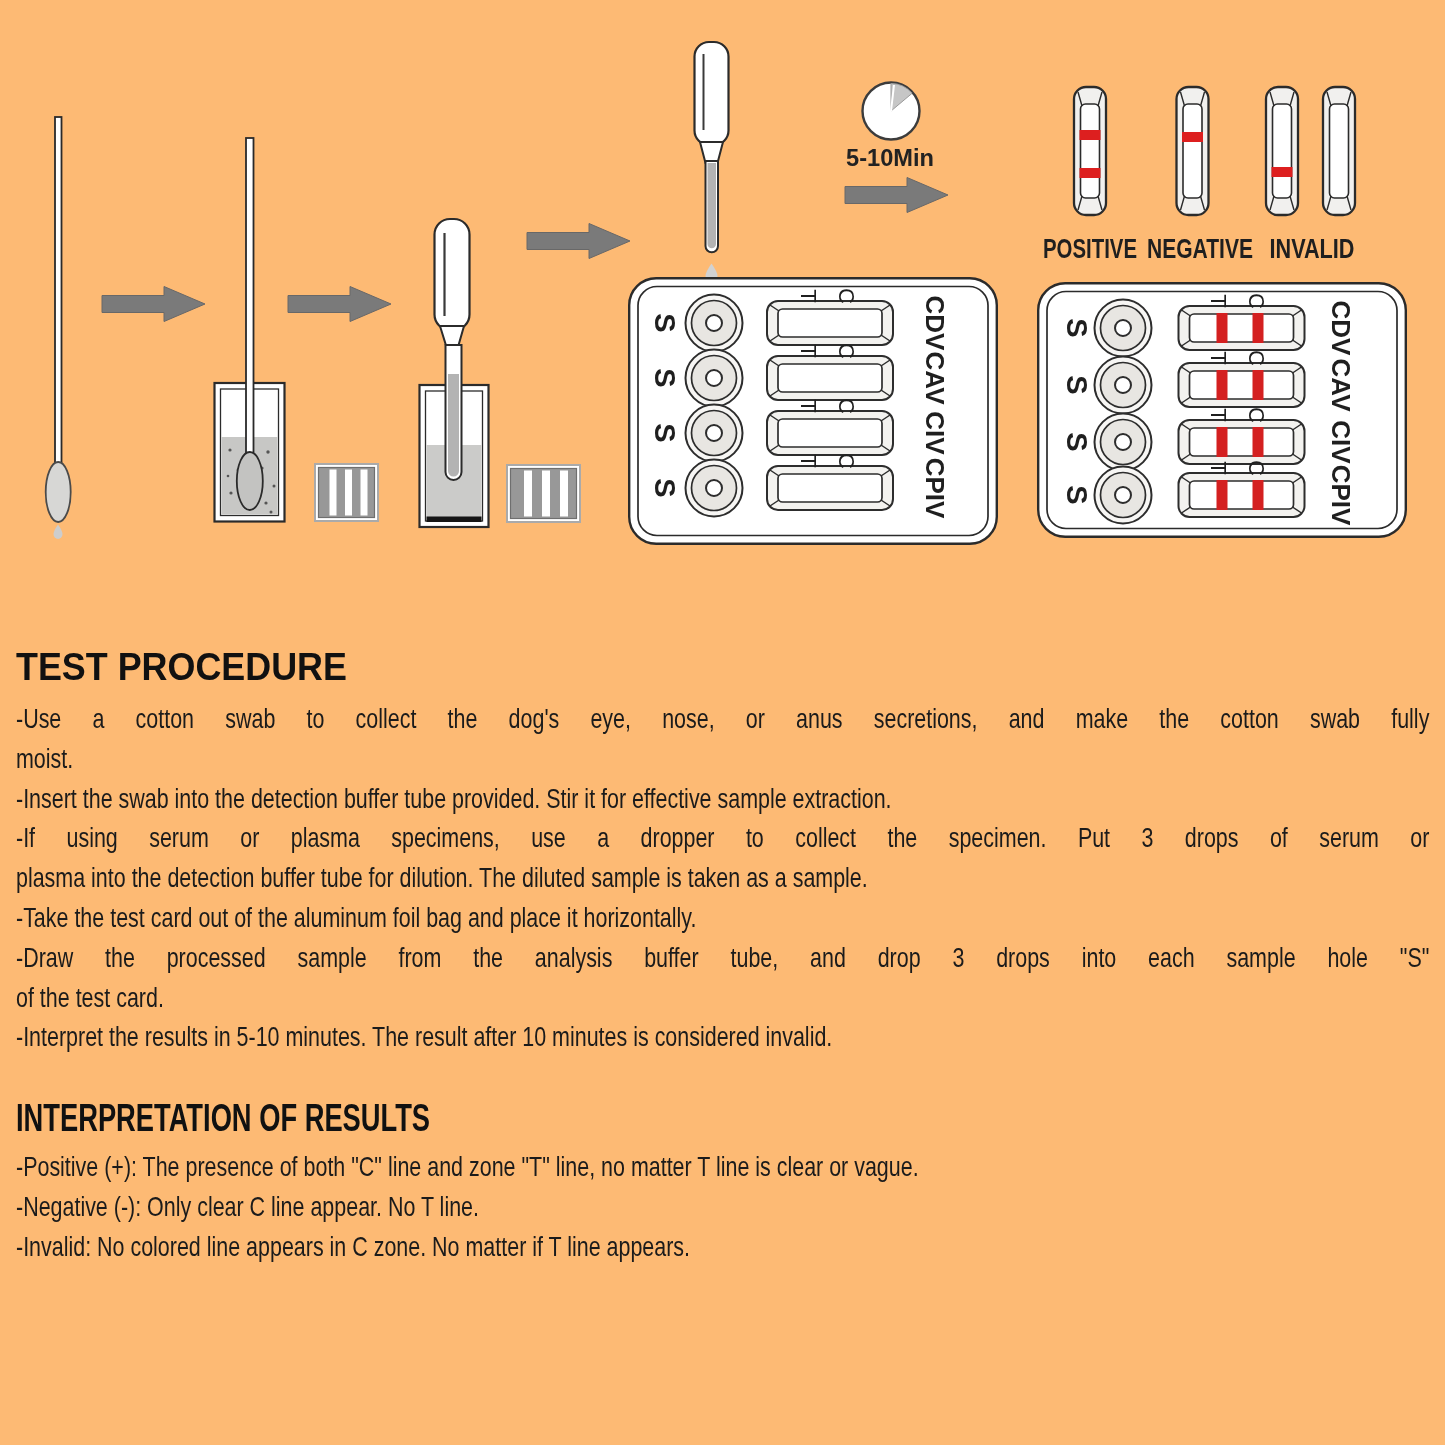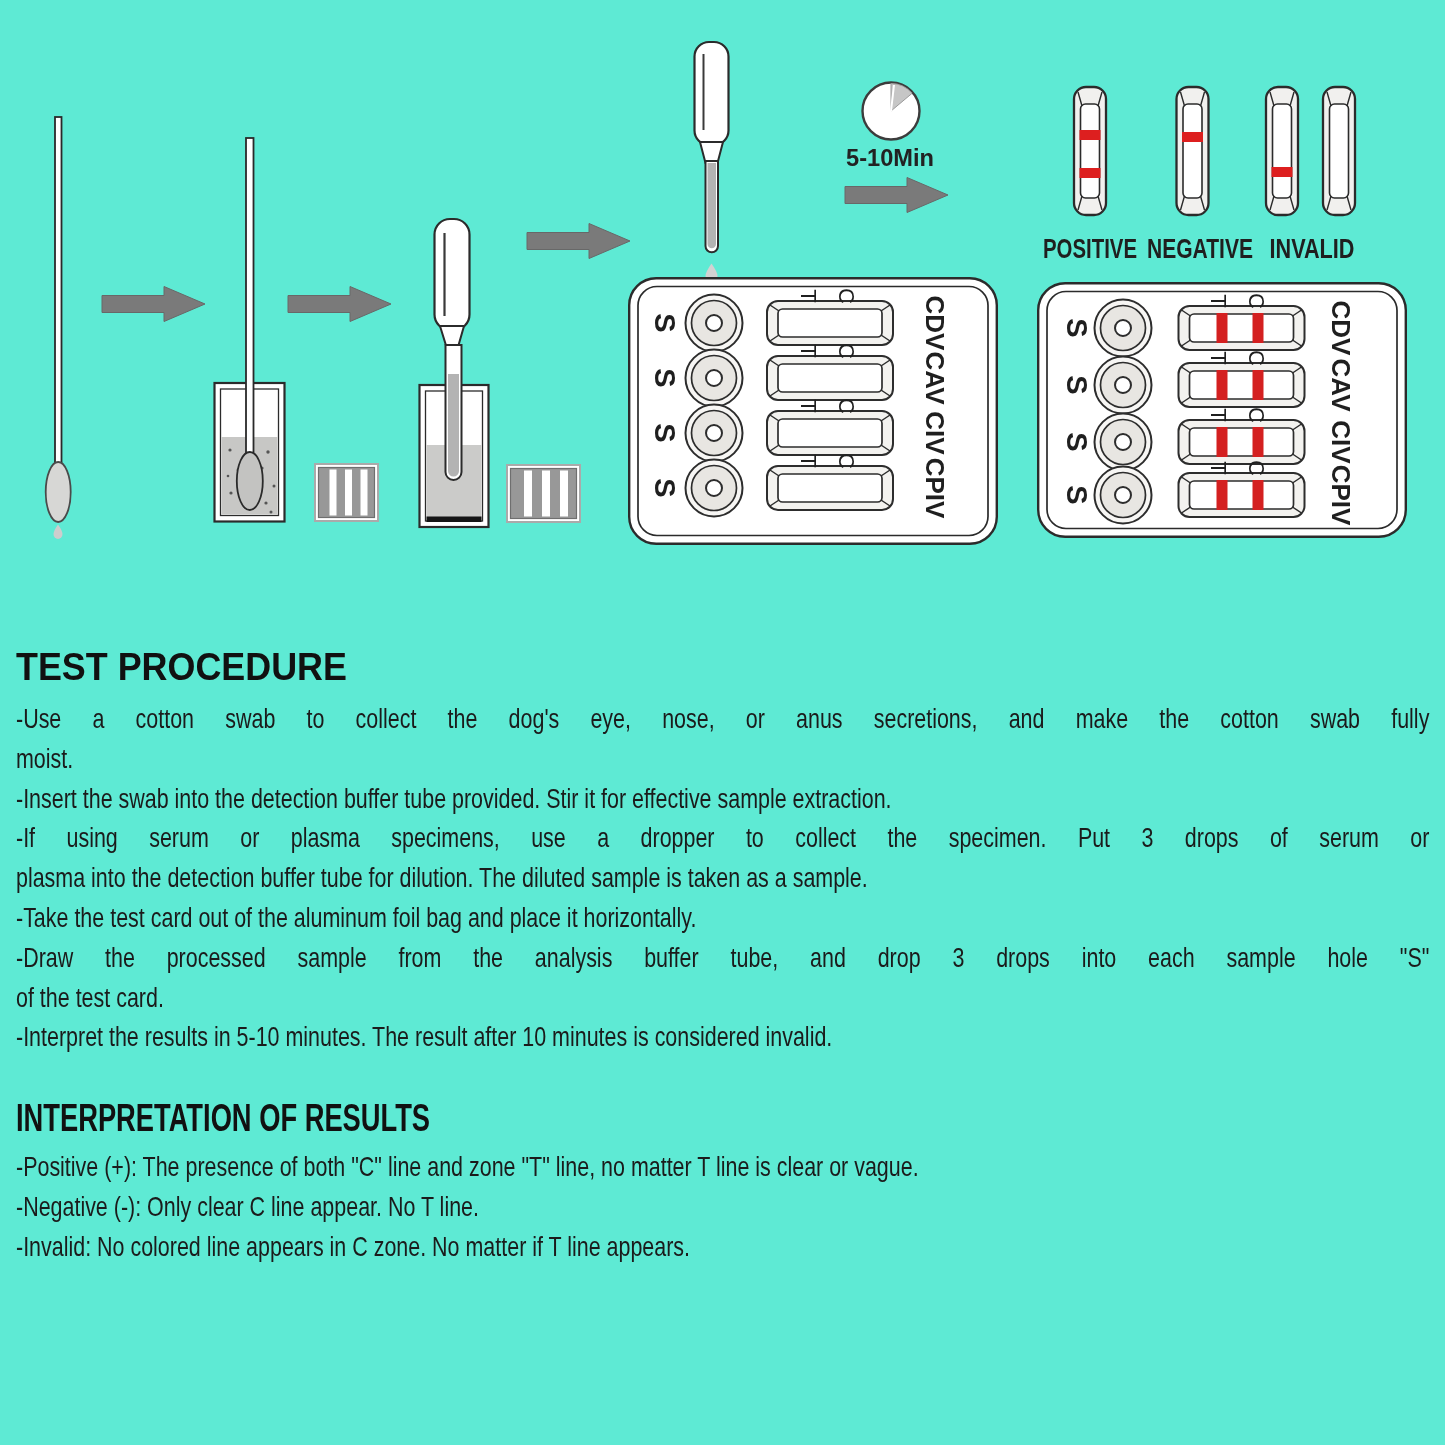--- a/index.html
+++ b/index.html
@@ -1,17 +1,17 @@
 <!DOCTYPE html>
 <html><head>
 <meta charset="utf-8">
 <style>
   html,body{margin:0;padding:0;background:#ffffff;}
   .canvas{
-    position:relative;width:1445px;height:1445px;background:#5eead4;overflow:hidden;
+    position:relative;width:1445px;height:1445px;background:#fdba74;overflow:hidden;
     font-family:"Liberation Sans",sans-serif;color:#1b1b1b;
   }
   svg text{font-family:"Liberation Sans",sans-serif;fill:#1f1f1f;}
   .t-s{font-size:29px;font-weight:700;}
   .t-tc{font-size:22px;font-weight:400;}
   .t-name{font-size:26px;font-weight:700;}
   .t-timer{font-size:24px;font-weight:700;fill:#222;}
   .t-result{font-size:27px;font-weight:700;}
   .sec-h{
     position:absolute;left:16px;margin:0;font-size:39px;line-height:42px;font-weight:700;

